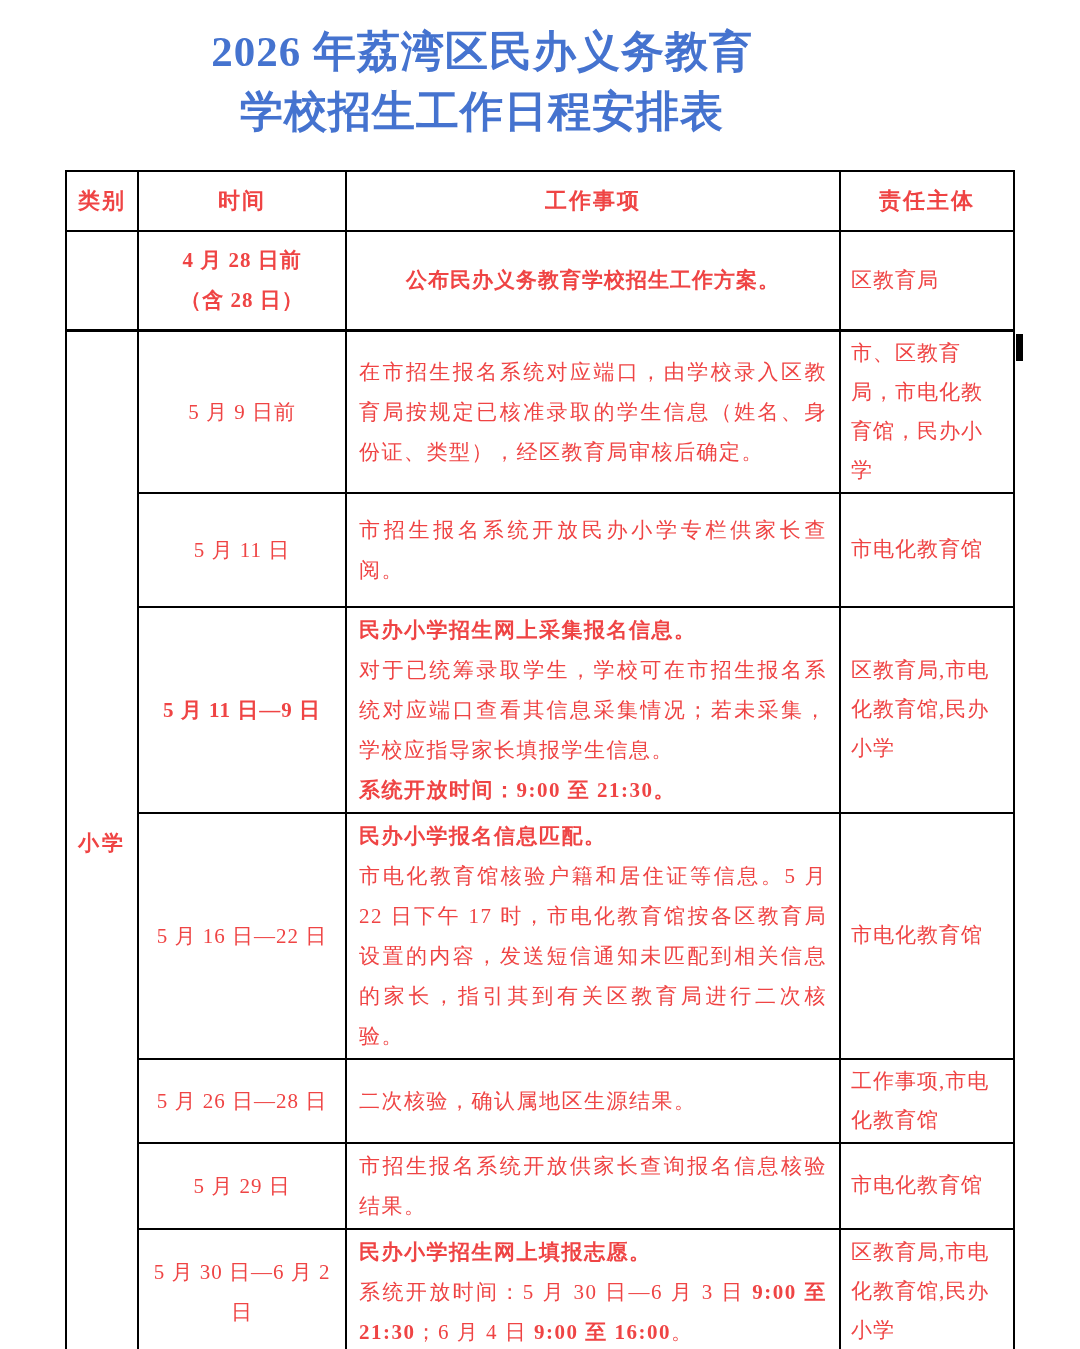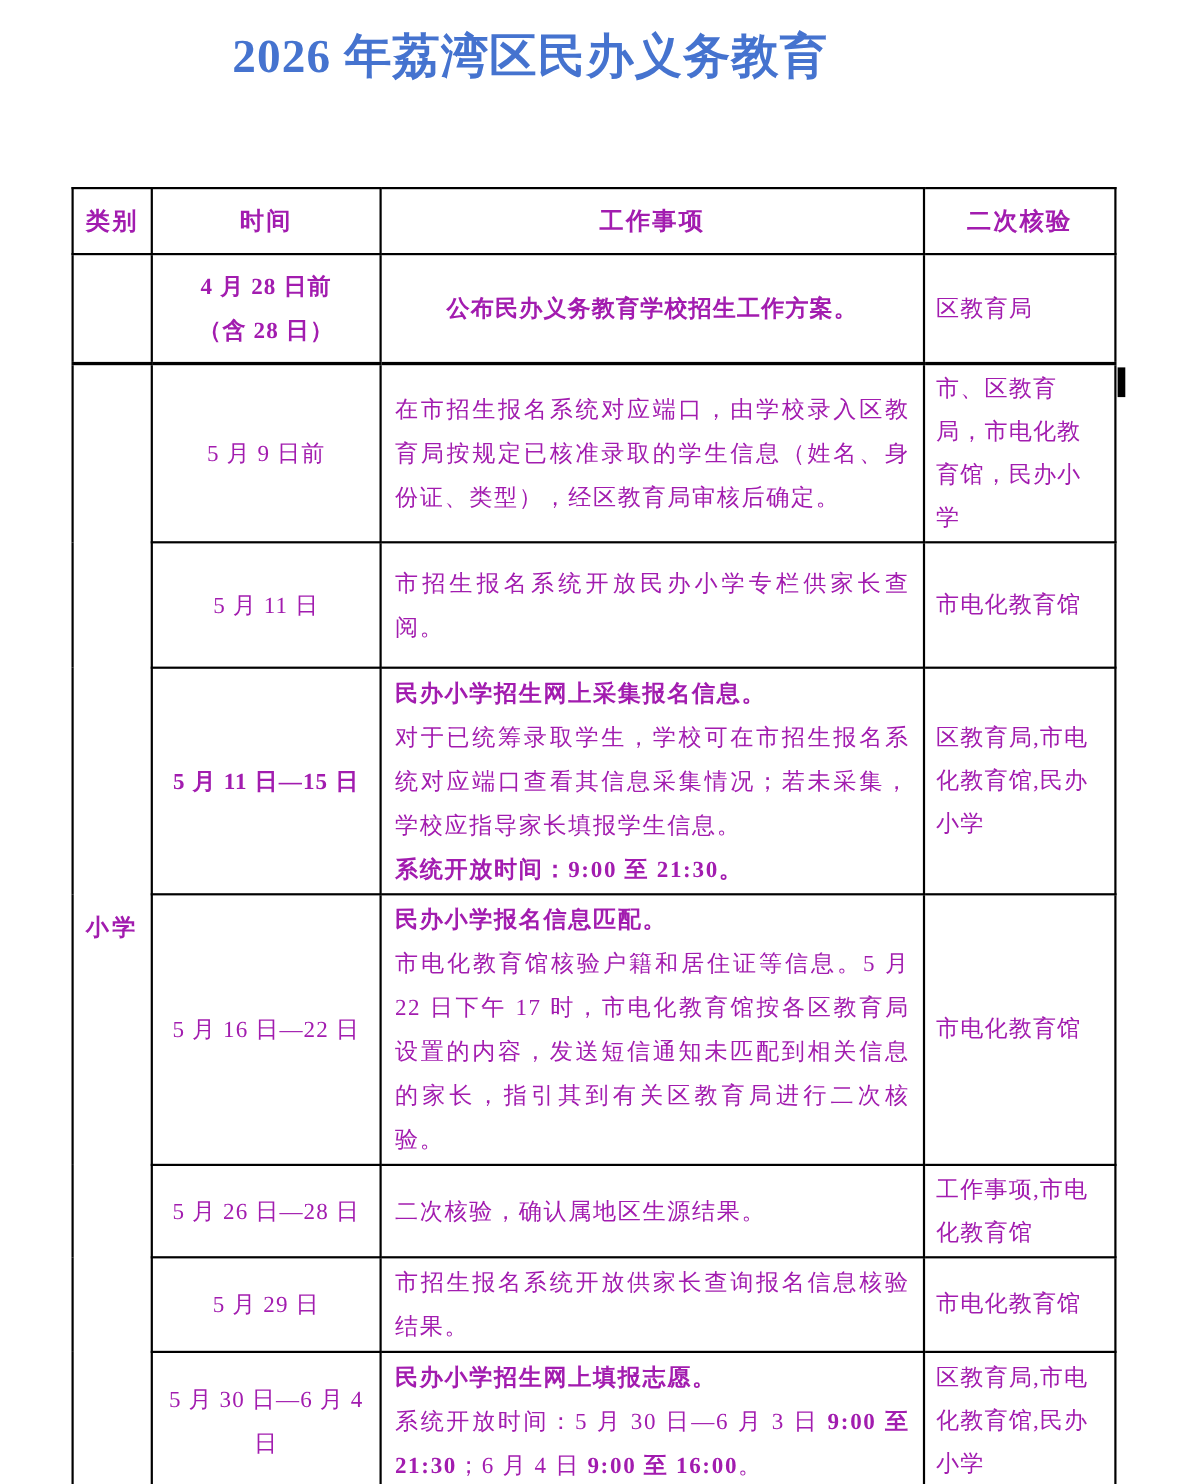--- a/index.html
+++ b/index.html
@@ -24,21 +24,21 @@
     table-layout:fixed;
   }
   table.sched col.c-cat{width:72px;}
   table.sched col.c-time{width:208px;}
   table.sched col.c-task{width:494px;}
   table.sched col.c-resp{width:174px;}
   table.sched th, table.sched td{
     border:2px solid #000000;
     vertical-align:middle;
     font-size:21px;
-    color:#a21caf;
+    color:#ef4444;
     overflow:hidden;
   }
   table.sched th{
     height:58px;
     font-size:22px;
     font-weight:bold;
     text-align:center;
     letter-spacing:2px;
     padding:0 4px;
   }
@@ -78,35 +78,36 @@
     background:#000000;
   }
 </style>
 </head>
 <body>
 
 <div class="page">
 
   <div class="title-block" style="color: rgb(69, 115, 207);">
     <div>2026 年荔湾区民办义务教育</div>
+    <div>学校招生工作日程安排表</div>
   </div>
 
   <table class="sched">
     <colgroup>
       <col class="c-cat">
         <col class="c-time">
         <col class="c-task">
         <col class="c-resp">
     </colgroup>
     <thead>
       <tr>
         <th>类别</th>
         <th>时间</th>
         <th>工作事项</th>
-        <th>二次核验</th>
+        <th>责任主体</th>
       </tr>
     </thead>
     <tbody>
         <tr class="group-end" style="height: 99px;">
           <td class="cat"></td>
           <td class="time bold">
             <div>4 月 28 日前</div>
             <div>（含 28 日）</div>
           </td>
           <td class="task">
@@ -128,21 +129,21 @@
           <td class="time">
             <div>5 月 11 日</div>
           </td>
           <td class="task">
             <div class="para"><span>市招生报名系统开放民办小学专栏供家长查阅。</span></div>
           </td>
           <td class="resp">市电化教育馆</td>
         </tr>
         <tr style="height: 194px;">
           <td class="time bold">
-            <div>5 月 11 日—15 日</div>
+            <div>5 月 11 日—9 日</div>
           </td>
           <td class="task">
             <div class="para"><span class="bold">民办小学招生网上采集报名信息。</span></div>
             <div class="para"><span>对于已统筹录取学生，学校可在市招生报名系统对应端口查看其信息采集情况；若未采集，学校应指导家长填报学生信息。</span></div>
             <div class="para"><span class="bold">系统开放时间：9:00 至 21:30。</span></div>
           </td>
           <td class="resp">区教育局,市电化教育馆,民办小学</td>
         </tr>
         <tr style="height: 232px;">
           <td class="time">
@@ -167,21 +168,21 @@
           <td class="time">
             <div>5 月 29 日</div>
           </td>
           <td class="task">
             <div class="para"><span>市招生报名系统开放供家长查询报名信息核验结果。</span></div>
           </td>
           <td class="resp">市电化教育馆</td>
         </tr>
         <tr style="height: 109px;">
           <td class="time">
-            <div>5 月 30 日—6 月 4 日</div>
+            <div>5 月 30 日—6 月 2 日</div>
           </td>
           <td class="task">
             <div class="para"><span class="bold">民办小学招生网上填报志愿。</span></div>
             <div class="para"><span>系统开放时间：5 月 30 日—6 月 3 日 </span><span class="bold">9:00 至 21:30</span><span>；6 月 4 日 </span><span class="bold">9:00 至 16:00</span><span>。</span></div>
           </td>
           <td class="resp">区教育局,市电化教育馆,民办小学</td>
         </tr>
       </tbody>
   </table>
 

